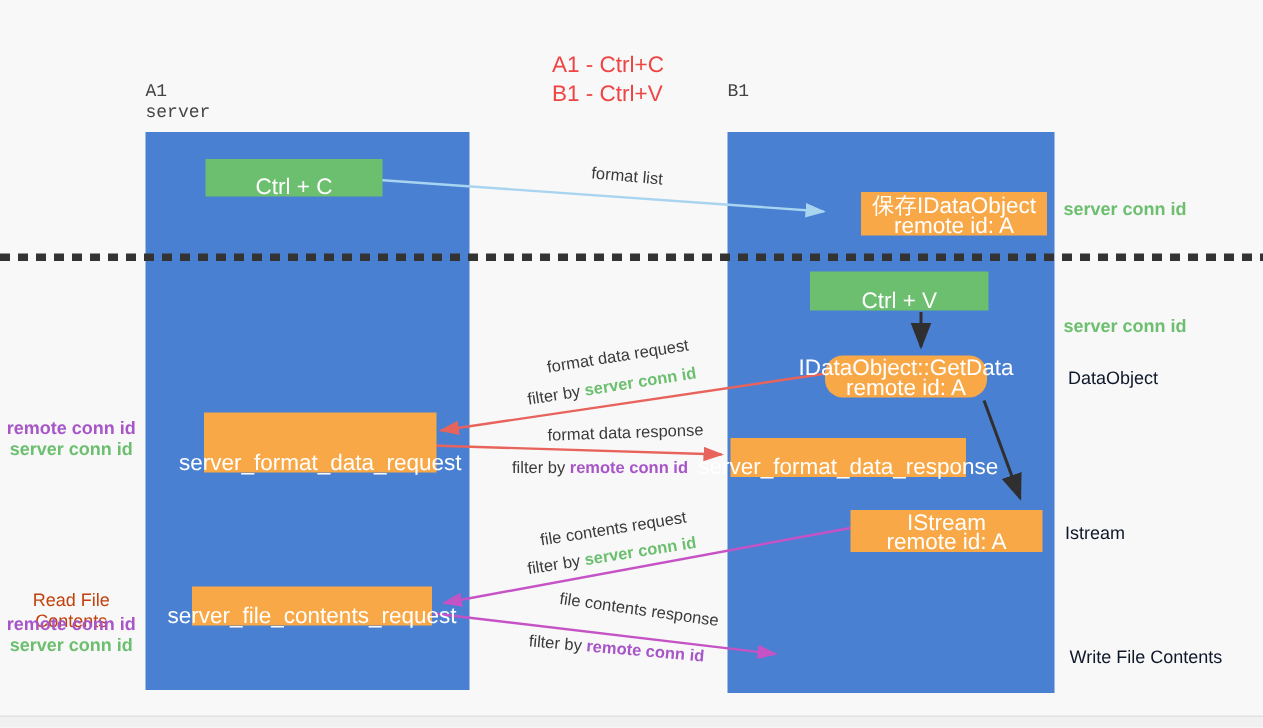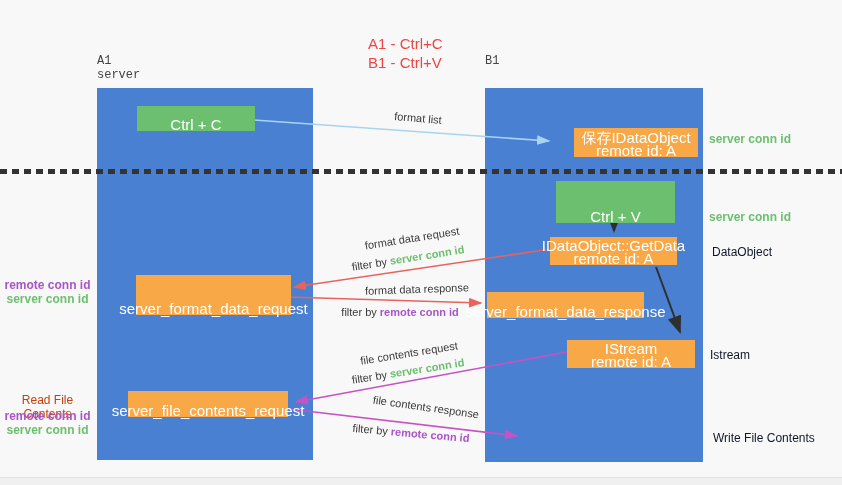--- a/index.html
+++ b/index.html
@@ -20,22 +20,22 @@
     background:repeating-linear-gradient(to right,#333 0 7px,transparent 7px 12px);
   }
   .node{
     position:absolute;display:flex;flex-direction:column;align-items:center;justify-content:flex-end;
     color:#fff;font-size:15px;line-height:13px;text-align:center;box-sizing:border-box;
   }
   .node.green{background:#6cbf6e;}
   .node.orange{background:#f9a847;}
   .n-ctrl-c{left:137px;top:106px;width:118px;height:25px;}
   .n-save{left:574px;top:128px;width:124px;height:29px;}
-  .n-ctrl-v{left:556px;top:181px;width:119px;height:42px;}
-  .n-getdata{left:550px;top:237px;width:127px;height:28px;}
+  .n-ctrl-v{left:540px;top:181px;width:119px;height:26px;}
+  .n-getdata{left:550px;top:237px;width:108px;height:28px;border-radius:12px;}
   .n-fmt-req{left:136px;top:275px;width:155px;height:40px;}
   .n-fmt-resp{left:487px;top:292px;width:157px;height:26px;}
   .n-istream{left:567px;top:340px;width:128px;height:28px;}
   .n-file-req{left:128px;top:391px;width:160px;height:26px;}
   .n-file-resp{left:523px;top:424px;width:162px;height:27px;}
   .edge-label{
     position:absolute;font-size:11px;white-space:nowrap;color:#3a3a3a;
     transform:translate(-50%,-50%);
   }
   .green-t{color:#6cbf6e;font-weight:bold;}

